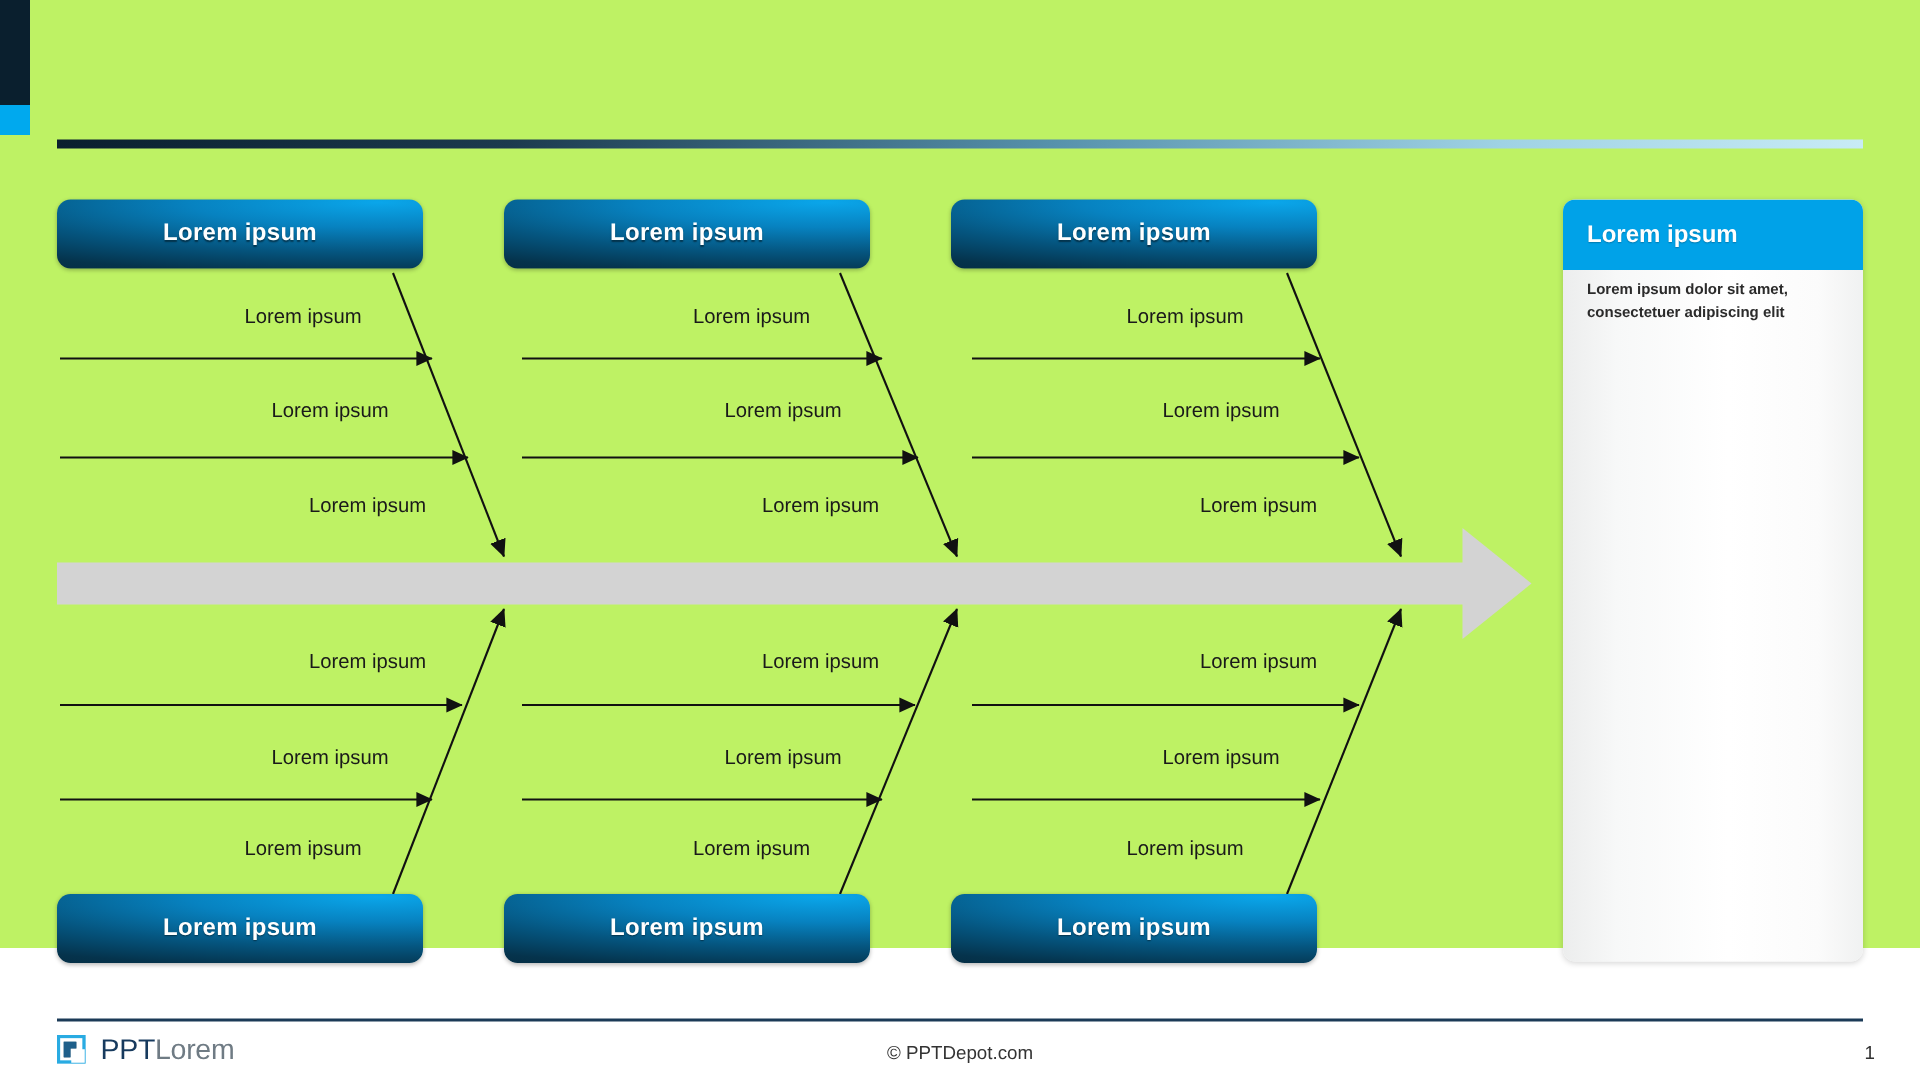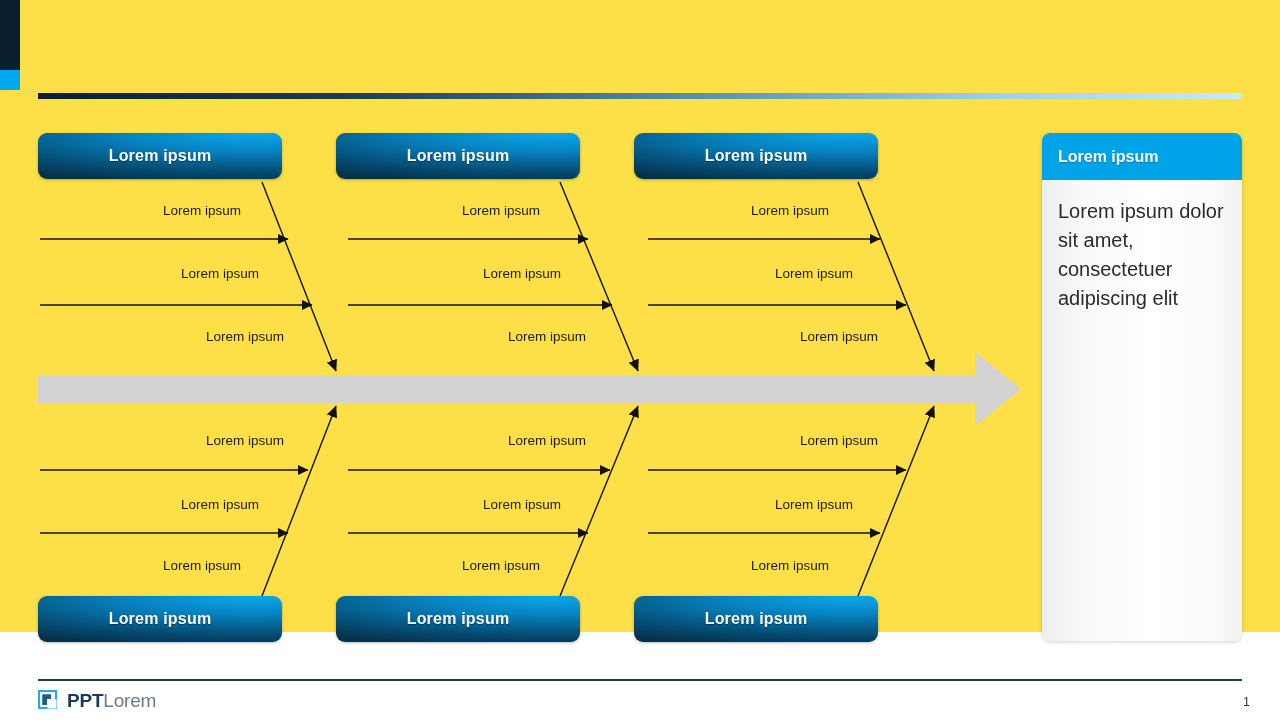--- a/index.html
+++ b/index.html
@@ -9,21 +9,21 @@
     height: 720px;
     background: #ffffff;
     font-family: "Liberation Sans", sans-serif;
     overflow: hidden;
   }
 
   .slide {
     position: relative;
     width: 1280px;
     height: 632px;
-    background: #fde047;
+    background: #bef264;
   }
 
   
   .deco-navy {
     position: absolute;
     left: 0; top: 0;
     width: 20px; height: 70px;
     background: #0a1f2e;
   }
   .deco-blue {
@@ -112,24 +112,25 @@
     background: #00a2e8;
     display: flex;
     align-items: center;
     padding: 0 16px;
     color: #ffffff;
     font-size: 16px;
     font-weight: bold;
     text-shadow: 0 1px 1px rgba(0,0,0,0.25);
   }
   .result-body {
-    padding: 17px 16px 0 16px;
-    font-size: 20px;
+    padding: 7px 16px 0 16px;
+    font-size: 10px;
     line-height: 1.45;
     color: #2b2b2b;
+    font-weight: bold;
   }
 
   
   .footer-rule {
     position: absolute;
     left: 38px; top: 679px;
     width: 1204px; height: 2px;
     background: #1b3a57;
   }
   .footer {
@@ -143,21 +144,21 @@
     display: flex;
     align-items: center;
     gap: 7px;
   }
   .logo-mark { display: block; }
   .logo-text {
     font-size: 19px;
     color: #6f7b84;
     letter-spacing: -0.2px;
   }
-  .logo-text b { color: #173a5e; font-weight: bold; }
+  .logo-text b { color: #173a5e; font-weight: normal; }
   .footer-center {
     position: absolute;
     left: 0; top: 9px;
     width: 1280px;
     text-align: center;
     font-size: 12.5px;
     color: #333333;
   }
   .footer-page {
     position: absolute;
@@ -266,16 +267,17 @@
   <div class="footer">
     <div class="logo-wrap">
       <svg class="logo-mark" width="22" height="22" viewBox="0 0 22 22">
         <rect x="1" y="1" width="17" height="17" fill="none" stroke="#29abe2" stroke-width="2.2"></rect>
         <path d="M4.5 4.5 H13 V9 H9 V15 H4.5 Z" fill="#1b4f72"></path>
         <rect x="9.5" y="9.5" width="9" height="9" fill="#ffffff"></rect>
         <path d="M4.5 4.5 H12.6 L12.6 8.9 L8.9 8.9 L8.9 14.6 L4.5 14.6 Z" fill="#1e5f8a"></path>
       </svg>
       <div class="logo-text"><b>PPT</b><span>Lorem</span></div>
     </div>
+    <div class="footer-center">© PPTDepot.com</div>
     <div class="footer-page">1</div>
   </div>
 
 </div>
 
 </body></html>

